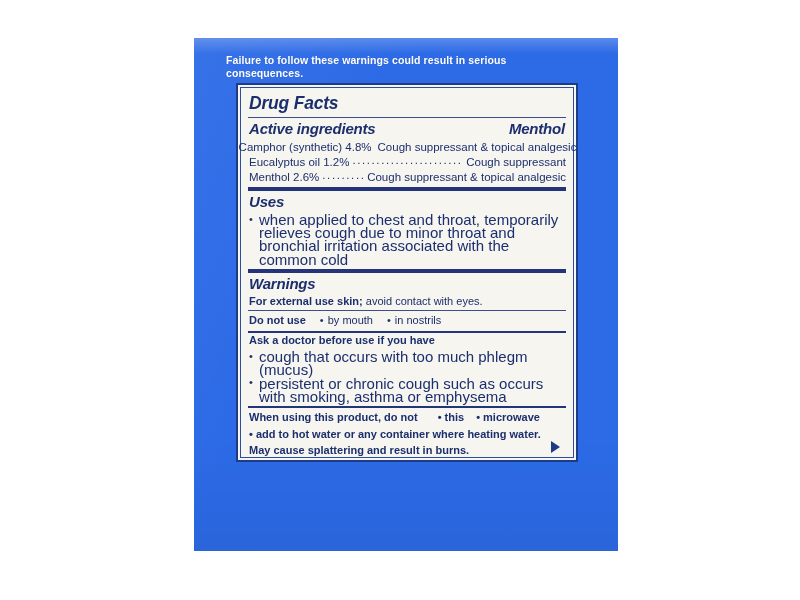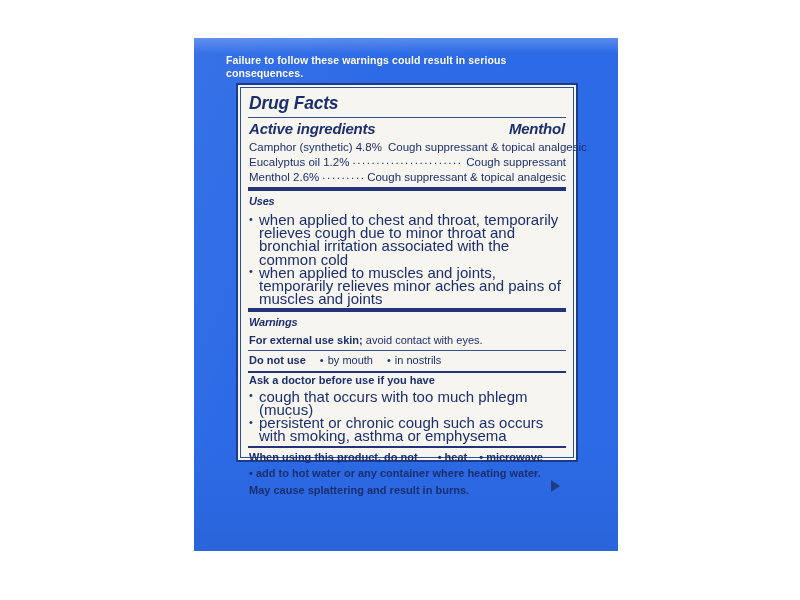--- a/index.html
+++ b/index.html
@@ -63,32 +63,33 @@
     padding:5px 0 4px 1px;
     line-height:20px;
   }
 
   .rule-thin{ height:1px; background:#3A4E8C; margin:0 0 0 0; }
   .rule-med{ height:2px; background:#23347A; margin:3px 0 0 0; }
   .rule-thick{ height:4px; background:#23347A; margin:3px 0 0 0; }
 
   .sec-head{
     font-style:italic; font-weight:bold;
-    font-size:11px; color:#1B2F6E;
+    font-size:15px; color:#1B2F6E;
     letter-spacing:-.2px;
     padding:2px 0 2px 1px;
     line-height:17px;
   }
 
   .row-ai{
     display:flex; align-items:baseline;
     font-size:11.5px; color:#1B2F6E;
     line-height:14px;
     padding:1px 0 0 1px;
     white-space:nowrap;
+    justify-content:center;
   }
   .ai-head{
     display:flex; justify-content:space-between; align-items:baseline;
     font-style:italic; font-weight:bold;
     font-size:15px; color:#1B2F6E;
     letter-spacing:-.2px;
     padding:2px 1px 2px 1px;
     line-height:17px;
   }
   .ai-left{ flex:0 0 auto; }
@@ -198,21 +199,20 @@
             <span class="ai-right">Cough suppressant &amp; topical analgesic</span>
           </div>
         </div>
 
         <div class="rule-thick"></div>
 
         <div class="sec">
           <div class="sec-head">Uses</div>
           <ul class="bl">
             <li>when applied to chest and throat, temporarily relieves cough due to minor throat and bronchial irritation associated with the common cold</li>
-            <li>when applied to muscles and joints, temporarily relieves minor aches and pains of muscles and joints</li>
           </ul>
         </div>
 
         <div class="rule-thick"></div>
 
         <div class="sec">
           <div class="sec-head">Warnings</div>
 
           <div class="body">
             <b>For external use skin;</b><span> avoid contact with eyes.</span>
@@ -229,21 +229,21 @@
 
           <div class="body" style="font-weight:bold;">Ask a doctor before use if you have</div>
           <ul class="bl">
             <li>cough that occurs with too much phlegm (mucus)</li>
             <li>persistent or chronic cough such as occurs with smoking, asthma or emphysema</li>
           </ul>
 
           <div class="rule-med"></div>
 
           <div class="strong-line">
-            <span>When using this product, do not</span><span class="sp"></span><span>•</span>&nbsp;<span>heat</span><span class="sp2"></span><span>•</span>&nbsp;<span>microwave</span>
+            <span>When using this product, do not</span><span class="sp"></span><span>•</span>&nbsp;<span>this</span><span class="sp2"></span><span>•</span>&nbsp;<span>microwave</span>
           </div>
           <div class="strong-line">• add to hot water or any container where heating water.</div>
           <div class="strong-line">May cause splattering and result in burns.</div>
 
           <div class="arrow"></div>
         </div>
 
       </div>
     </div>
   </div>

